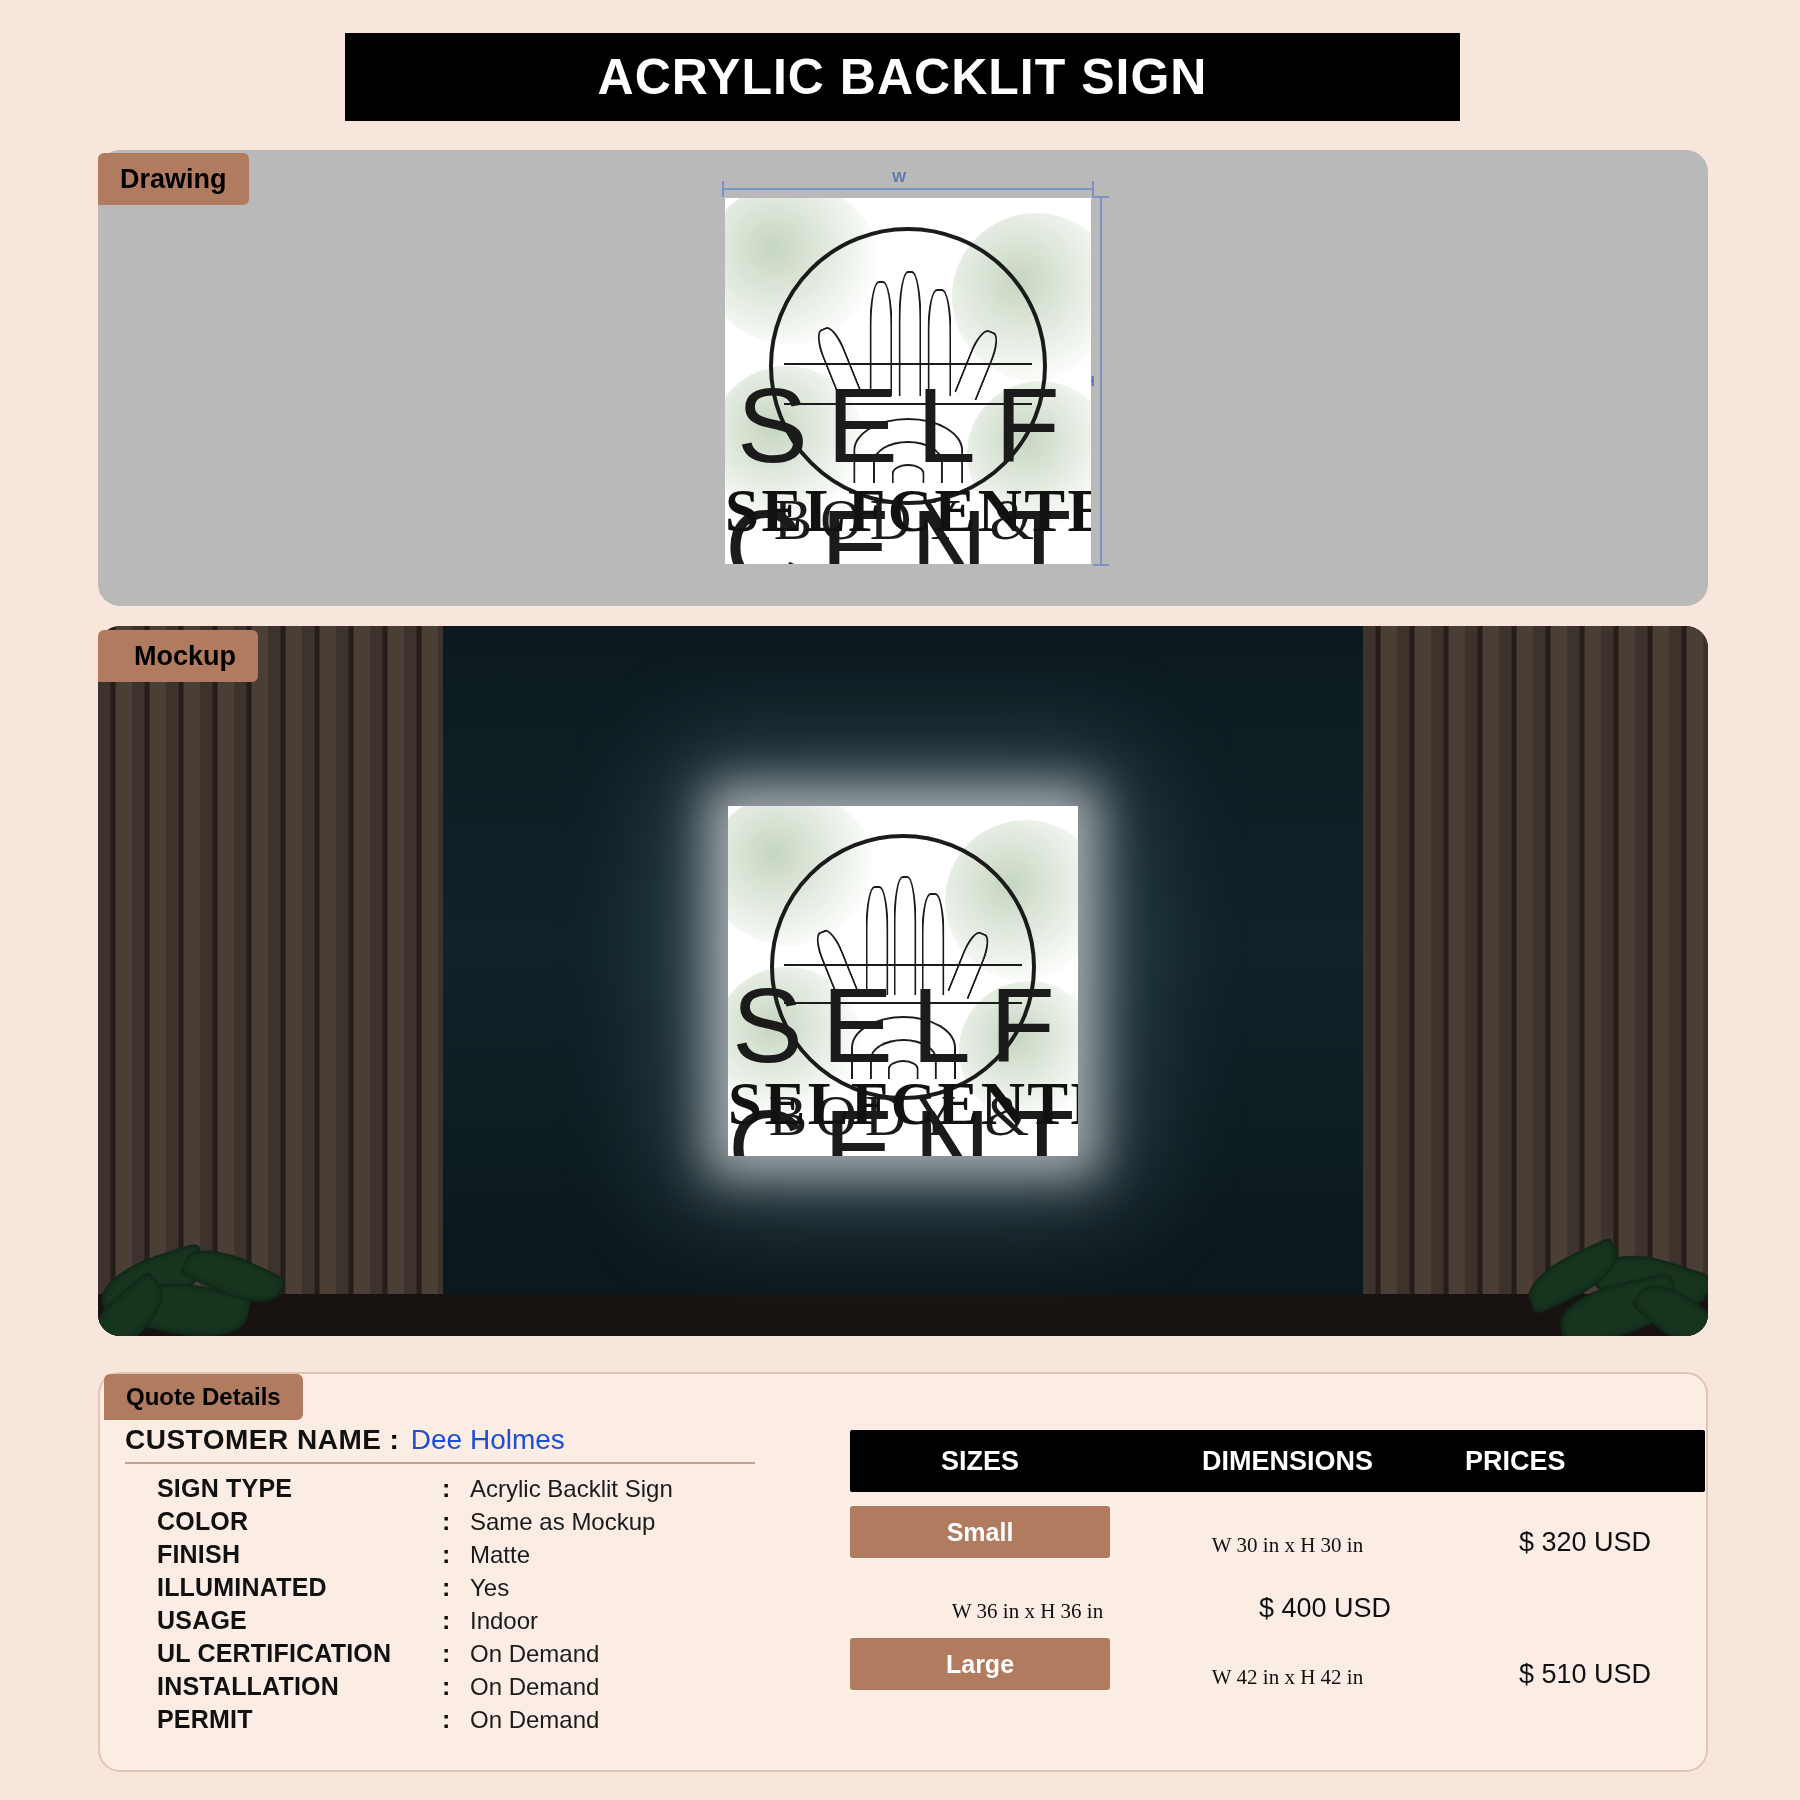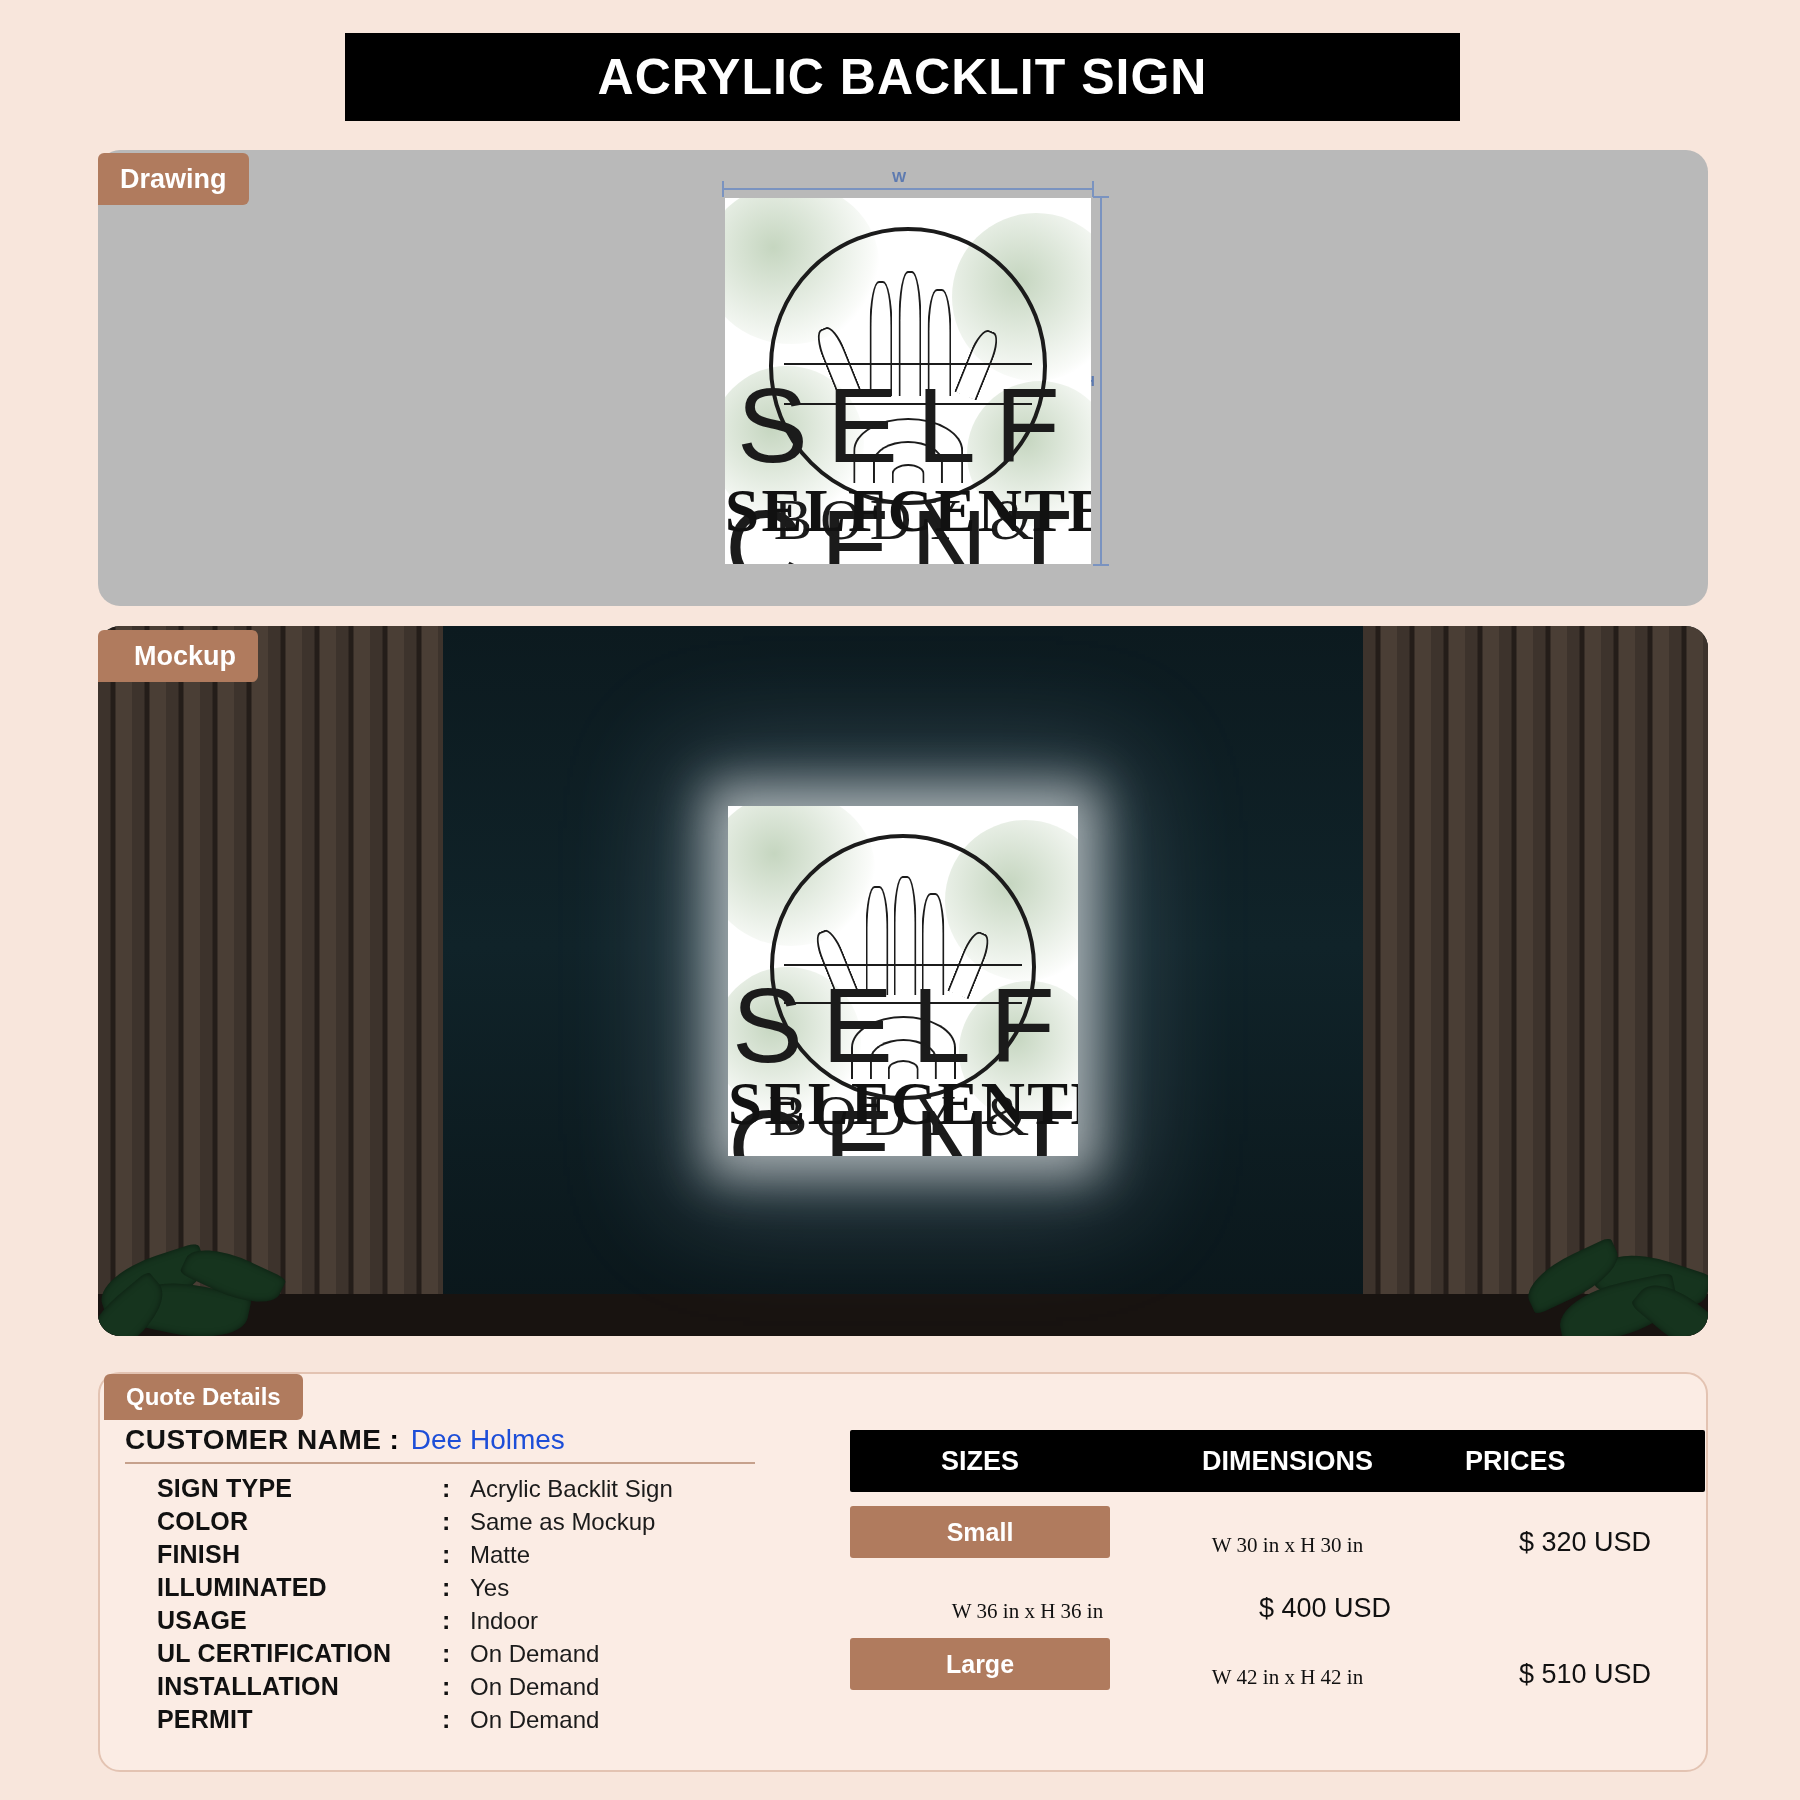--- a/index.html
+++ b/index.html
@@ -23,21 +23,21 @@
     color: #fff;
     font-size: 50px;
     font-weight: bold;
     letter-spacing: 1px;
   }
 
   
   .tab {
     position: absolute;
     background: #b07b5e;
-    color: #ffffff;
+    color: #000000;
     font-size: 27px;
     font-weight: bold;
     display: flex; align-items: center;
     padding: 0 22px;
     height: 52px;
     border-radius: 6px 6px 6px 0;
     z-index: 5;
   }
 
   

